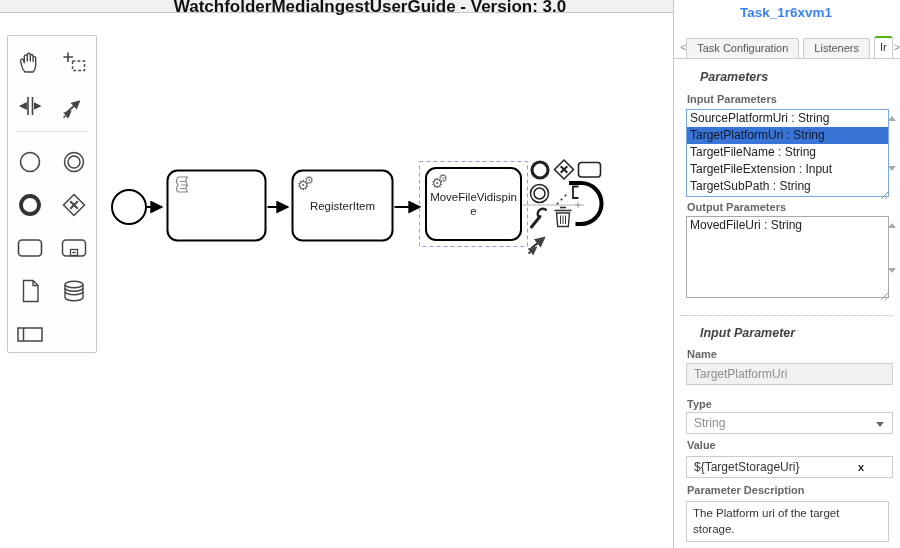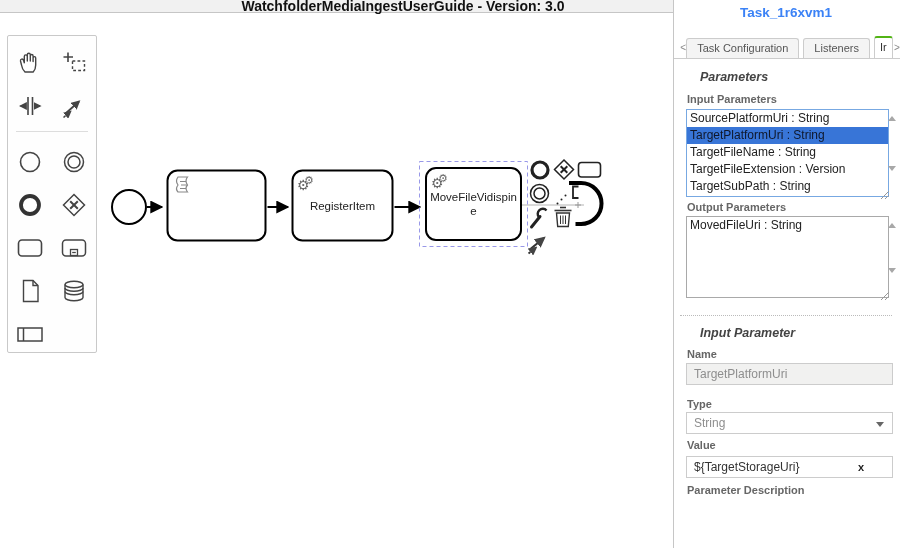--- a/index.html
+++ b/index.html
@@ -9,22 +9,22 @@
     font-family: "Liberation Sans", sans-serif; color:#333;
   }
 
   
   .canvas-area { position:absolute; left:0; top:0; width:673px; height:548px; background:#fff; }
   .titlebar {
     position:absolute; left:0; top:0; width:673px; height:13px;
     background:#f1f1f1; border-bottom:1px solid #c6c6c6;
   }
   .titlebar .title-text {
-    position:absolute; left:403px; top:0; transform:translateX(-50%);
-    font-size:14px; font-weight:bold; line-height:13px; white-space:nowrap; color:#111;
+    position:absolute; left:370px; top:0; transform:translateX(-50%);
+    font-size:17px; font-weight:bold; line-height:13px; white-space:nowrap; color:#111;
   }
 
   
   .palette {
     position:absolute; left:7px; top:35px; width:90px; height:318px;
     background:#fefefe; border:1px solid #c9c9c9; border-radius:2px;
     display:grid; grid-template-columns:1fr 1fr; padding-top:5px; z-index:4;
   }
   .palette-entry { height:43px; display:flex; align-items:center; justify-content:center; cursor:pointer; }
   .palette-sep { grid-column:1 / span 2; height:9px; border-top:1px solid #ddd; margin:4px 8px 0 8px; }
@@ -272,21 +272,21 @@
     <div class="tab-scroll">&gt;</div>
   </div>
 
   <div class="group-heading" style="top:70px;">Parameters</div>
 
   <div class="field-label" style="top:93px;">Input Parameters</div>
   <div class="listbox focused" style="top:109px; height:88px;">
       <div class="list-item">SourcePlatformUri : String</div>
       <div class="list-item selected">TargetPlatformUri : String</div>
       <div class="list-item">TargetFileName : String</div>
-      <div class="list-item">TargetFileExtension : Version</div>
+      <div class="list-item">TargetFileExtension : Input</div>
       <div class="list-item">TargetSubPath : String</div>
     </div>
   <div class="tri-up" style="top:116px;"></div>
   <div class="tri-down" style="top:166px; bottom:auto;"></div>
   <div class="grip" style="left:206px; top:186px; right:auto; bottom:auto;">
     <svg width="10" height="10">
         <path d="M1 9 L9 1 M5 9 L9 5" stroke="#999" stroke-width="1" fill="none"></path>
       </svg>
   </div>
 
@@ -315,14 +315,15 @@
     <span class="dd-arrow"></span>
   </div>
 
   <div class="field-label" style="top:439px;">Value</div>
   <div class="text-field" style="top:456px;">
     <span>${TargetStorageUri}</span>
     <span class="clear-x">x</span>
   </div>
 
   <div class="field-label" style="top:484px;">Parameter Description</div>
+  <div class="textarea-field" style="top:501px;">The Platform uri of the target storage.</div>
 
 </div>
 
 </body></html>

